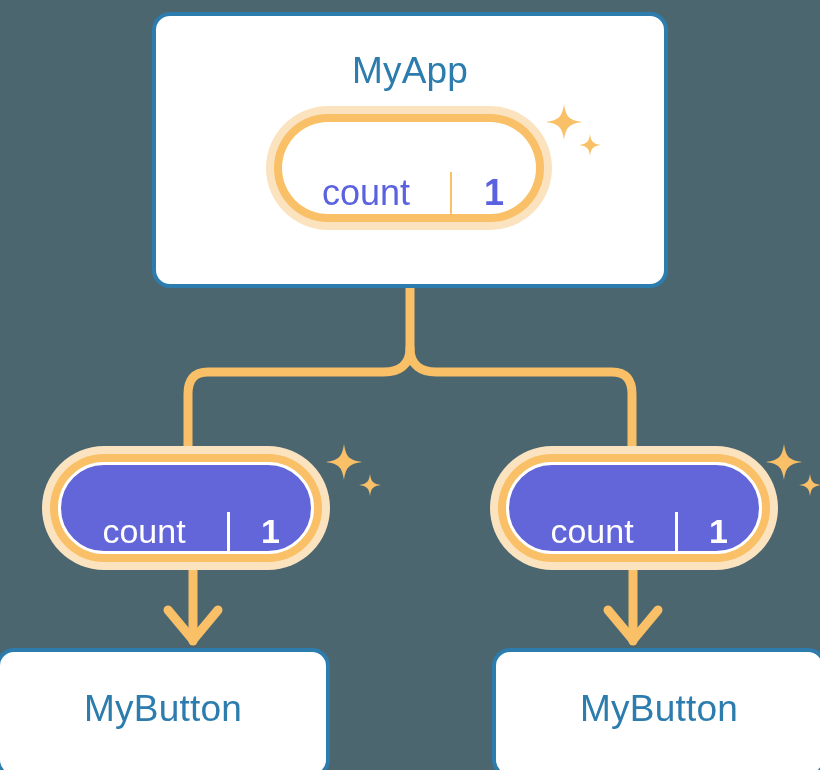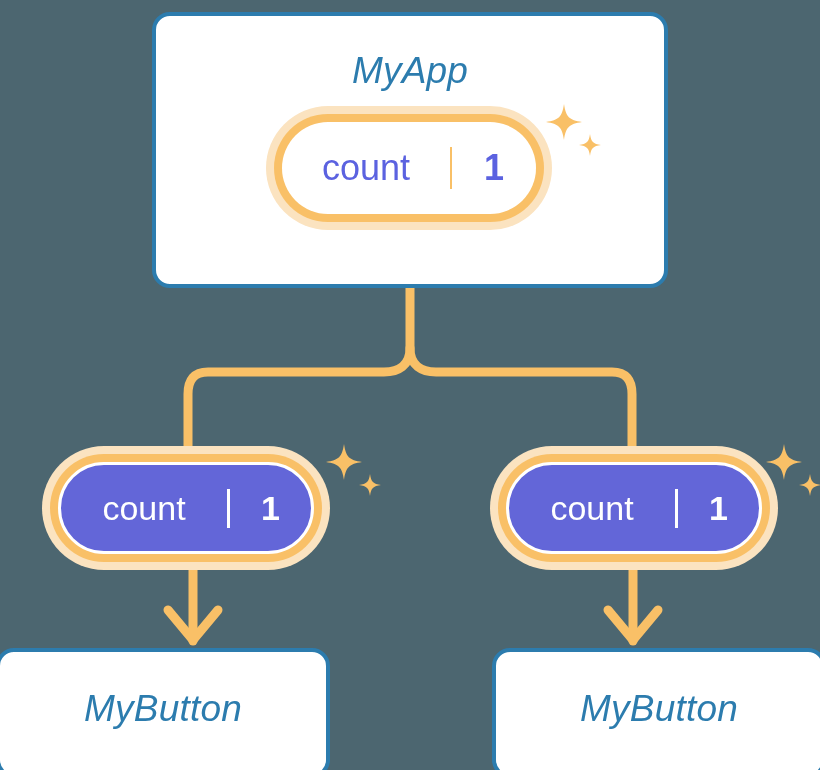--- a/index.html
+++ b/index.html
@@ -40,21 +40,20 @@
     display: flex;
     flex-direction: column;
     align-items: center;
   }
   .card-title {
     color: #2c7cae;
     font-size: 37px;
     font-weight: 500;
     letter-spacing: 0.2px;
     white-space: nowrap;
-    font-style: italic;
   }
 
   #card-app {
     left: 152px;
     top: 12px;
     width: 516px;
     height: 276px;
     padding-top: 34px;
   }
   #card-btn-left {
@@ -86,21 +85,21 @@
     box-sizing: border-box;
   }
   .pill-ring {
     background: #f9c067;
     border-radius: 999px;
     padding: 8px;
     box-sizing: border-box;
   }
   .pill-body {
     display: flex;
-    align-items: center;
+    align-items: flex-end;
     border-radius: 999px;
     overflow: hidden;
     box-sizing: border-box;
   }
   .pill-key, .pill-val {
     display: flex;
     align-items: center;
     justify-content: center;
     box-sizing: border-box;
   }

